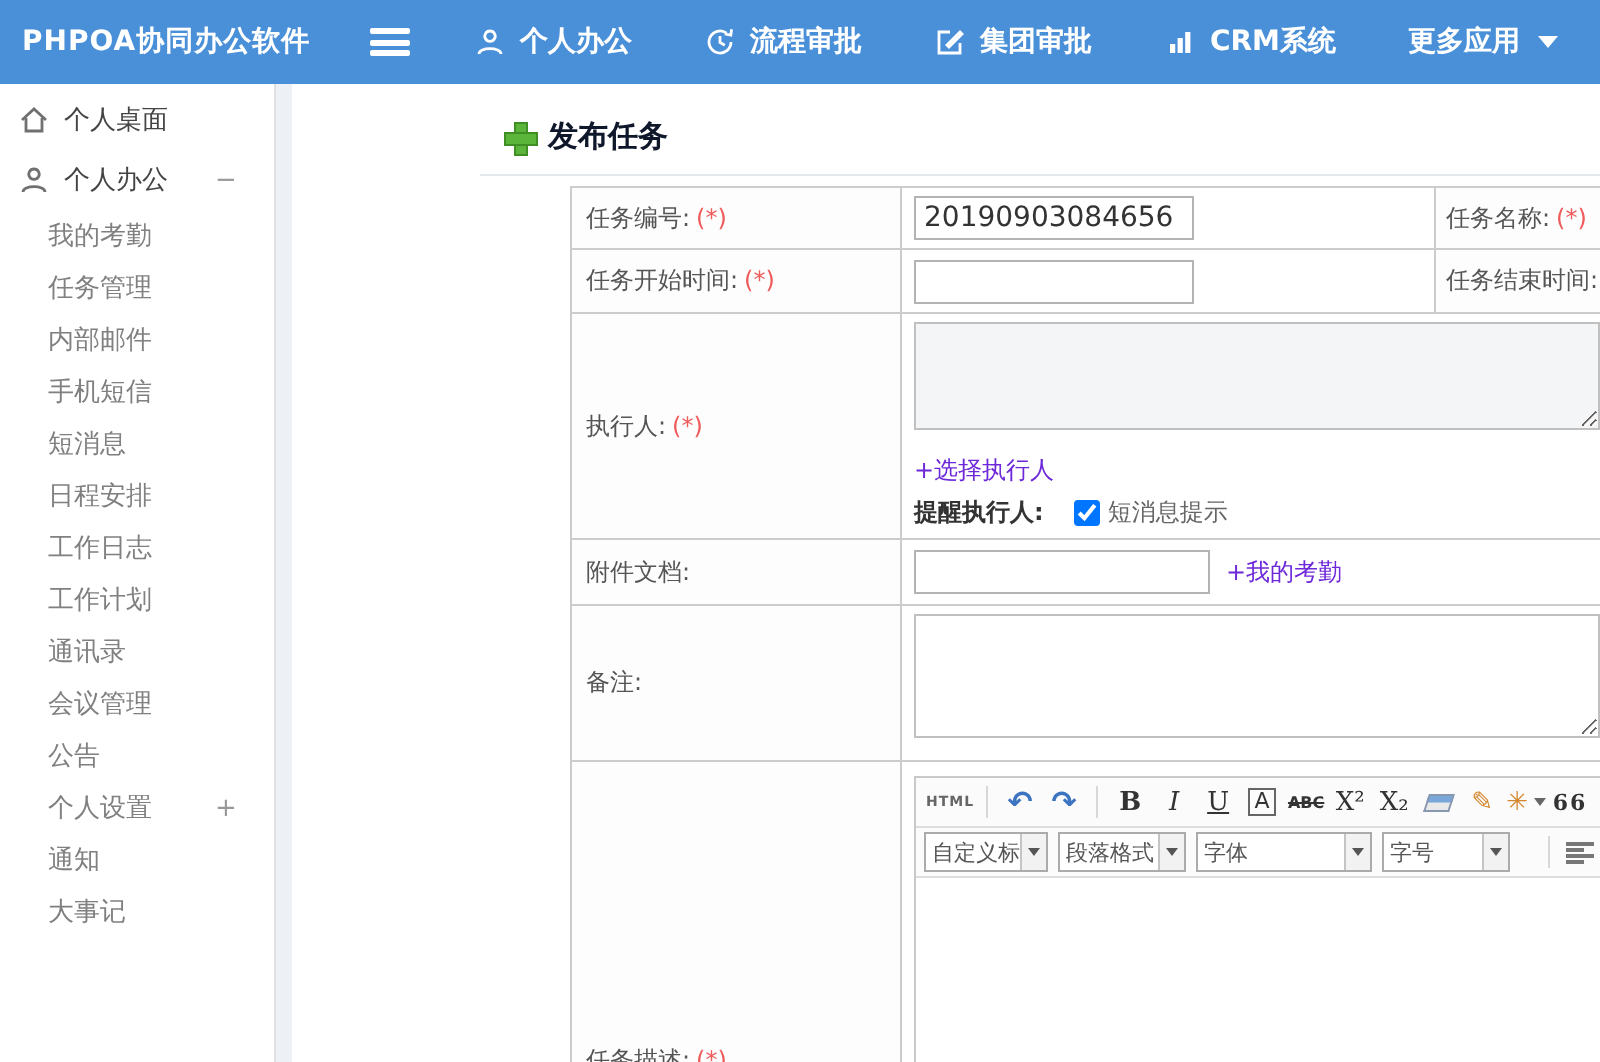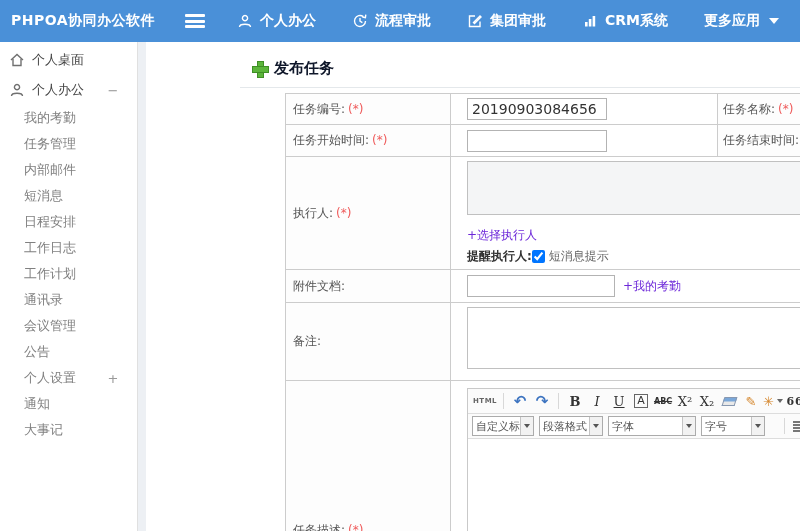--- a/index.html
+++ b/index.html
@@ -32,32 +32,32 @@
 
   
   .page-title { display:flex; align-items:center; gap:7px; margin:13px 0 0 106px; height:26px; }
   .page-title .ttl { font-size:15px; font-weight:bold; color:#0f172a; }
   .title-divider { border-bottom:1px solid #e4e8eb; margin:6px 0 0 94px; }
 
   table.form { border-collapse:collapse; table-layout:fixed; width:1000px; margin:5px 0 0 139px; background:#fff; }
   table.form td { border:1px solid #ccc; vertical-align:middle; }
   td.lbl { padding-left:7px; font-size:12px; color:#555; background:#fdfdfd; white-space:nowrap; }
   td.lbl2 { padding-left:5px; font-size:12px; color:#555; background:#fdfdfd; white-space:nowrap; }
-  td.fld { padding:4px 16px; vertical-align:middle; }
+  td.fld { padding:4px 6px; vertical-align:middle; }
   td.fld.top { vertical-align:top; }
   .req { color:#ef5b5b; margin-left:3px; font-size:12px; }
   input.txt { height:22px; border:1px solid #b3b3b3; background:#fff; font-size:14px; color:#333; padding:0 4px; font-family:"DejaVu Sans",sans-serif; }
   .w140 { width:140px; } .w148 { width:148px; }
   textarea.area { border:1px solid #c0c0c0; font-size:13px; color:#333; font-family:"DejaVu Sans",sans-serif; resize:both; }
   .exec-area { width:343px; height:54px; background:#f4f5f6; }
   .remark-area { width:343px; height:62px; background:#fff; }
   a.blink { color:#6d28d9; font-size:12px; text-decoration:none; cursor:pointer; white-space:nowrap; }
   .choose-line { margin-top:5px; }
   .remind-line { margin-top:4px; display:flex; align-items:center; font-size:12px; }
-  .remind-lbl { font-weight:bold; color:#333; margin-right:0; }
+  .remind-lbl { font-weight:bold; color:#333; margin-right:15px; }
   .remind-line input[type=checkbox] { width:13px; height:13px; margin-right:4px; }
   .remind-opt { color:#666; }
   .attach-line { display:flex; align-items:center; gap:8px; }
 
   
   .editor { margin:3px 0 0 0; width:540px; height:286px; border:1px solid #c9c9c9; background:#fff; }
   .tb-row { display:flex; align-items:center; padding:2px 4px; background:#fbfbfb; border-bottom:1px solid #ddd; height:25px; overflow:hidden; }
   .tb-btn { min-width:20px; height:20px; display:flex; align-items:center; justify-content:center; margin:0 1px; cursor:pointer; color:#333; border-radius:2px; }
   .tb-sep { width:1px; height:16px; background:#d8d8d8; margin:0 5px; }
   .g-serif { font-family:"DejaVu Serif","Liberation Serif",serif; font-size:13px; }
@@ -168,20 +168,23 @@
           <span class="sb-toggle">−</span>
         </div>
         <div class="sb-item child">
           <span class="sb-label">我的考勤</span>
         </div>
         <div class="sb-item child">
           <span class="sb-label">任务管理</span>
         </div>
         <div class="sb-item child">
           <span class="sb-label">内部邮件</span>
+        </div>
+        <div class="sb-item child">
+          <span class="sb-label">手机短信</span>
         </div>
         <div class="sb-item child">
           <span class="sb-label">短消息</span>
         </div>
         <div class="sb-item child">
           <span class="sb-label">日程安排</span>
         </div>
         <div class="sb-item child">
           <span class="sb-label">工作日志</span>
         </div>

